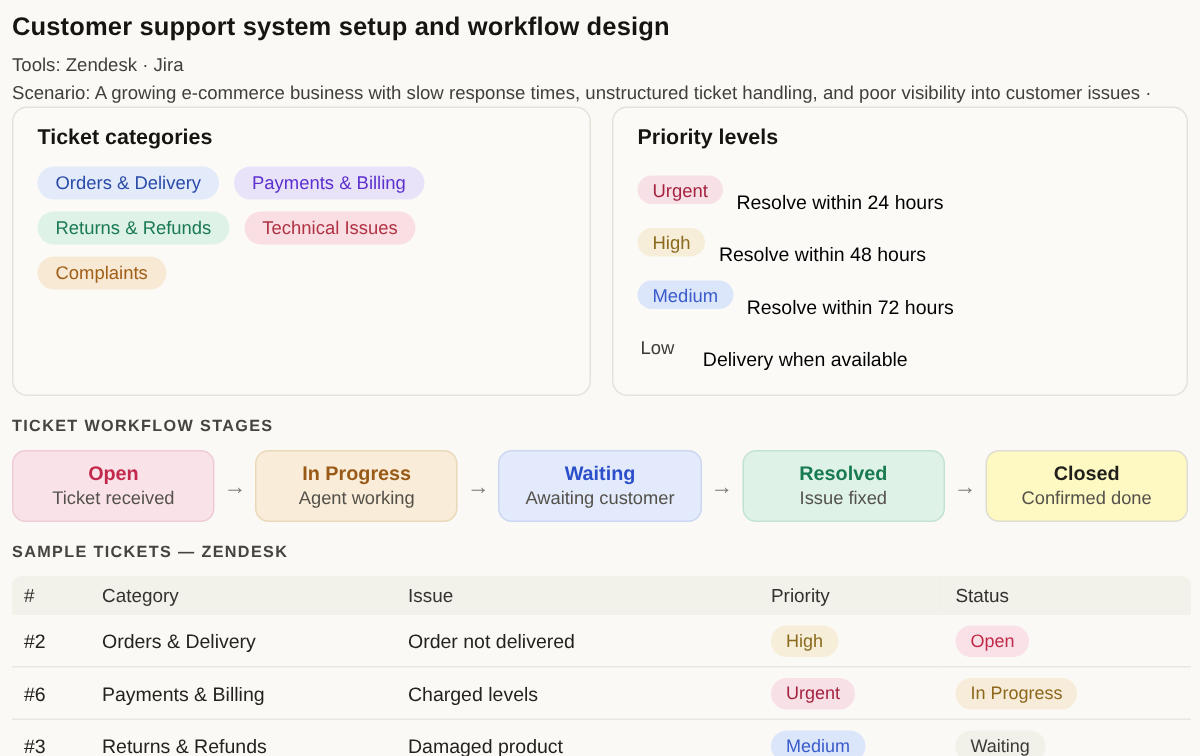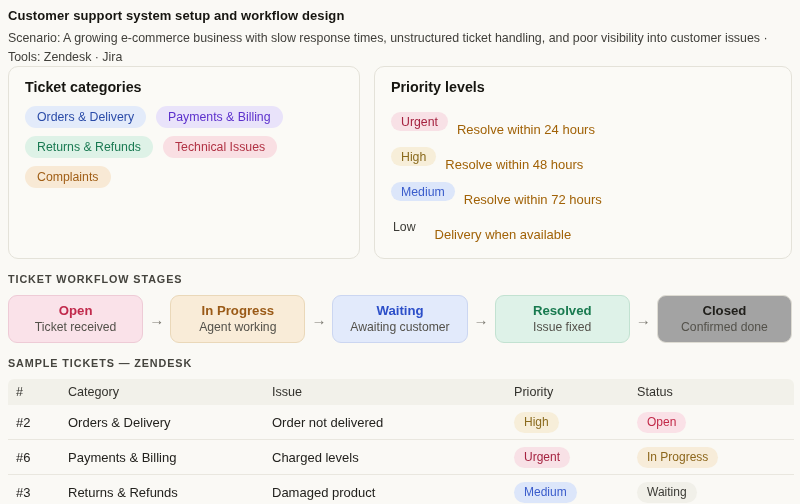--- a/index.html
+++ b/index.html
@@ -6,41 +6,41 @@
   body {
     width:800px; height:504px;
     background:#faf9f5;
     font-family:"Liberation Sans", sans-serif;
     color:#1f1e1a;
     overflow:hidden;
   }
   .wrap { padding:6px 8px 0 8px; box-sizing:border-box; }
 
   .page-title {
-    font-size:13px; font-weight:700; color:#161510;
+    font-size:17px; font-weight:700; color:#161510;
     margin:2px 0 6px 0; letter-spacing:0.1px;
   }
   .page-subtitle {
     font-size:12.4px; line-height:18.5px; color:#403f3a; max-width:788px;
   }
 
   .section-label {
     font-size:10.8px; font-weight:600; letter-spacing:0.9px;
     color:#45443e; text-transform:uppercase;
   }
   .section-label.first { margin:11px 0 9px 0; }
   .section-label.mid   { margin:14px 0 10px 0; }
 
   
   .cards { display:flex; gap:14px; align-items:stretch; }
   .card {
     background:#fbfaf6; border:1px solid #e4e2d9; border-radius:10px;
     padding:12px 16px 12px 16px; box-sizing:border-box;
   }
-  .card-categories { width:352px; }
+  .card-categories { width:386px; }
   .card-priorities { flex:1; }
   .card-title { font-size:14.3px; font-weight:700; color:#161510; margin:0 0 11px 0; }
 
   .pill-row { display:flex; flex-wrap:wrap; gap:8px 10px; max-width:330px; }
   .pill {
     display:inline-block; font-size:12.3px; font-weight:500;
     padding:4px 12px; border-radius:14px; white-space:nowrap;
   }
   .c-blue   { background:#e3ebfa; color:#2a4ba8; }
   .c-purple { background:#e9e3fa; color:#5c30cc; }
@@ -50,40 +50,40 @@
 
   .prio-row { display:flex; align-items:center; margin-bottom:4px; }
   .prio-pill {
     display:inline-block; font-size:12.3px; font-weight:500;
     padding:2.5px 10px; border-radius:12px; white-space:nowrap;
   }
   .p-urgent { background:#f8e1e6; color:#a52340; }
   .p-high   { background:#f7eed9; color:#8a6a1d; }
   .p-medium { background:#dce6fa; color:#3a5ccb; }
   .p-low    { background:transparent; color:#3b3a35; padding-left:2px; }
-  .prio-desc { font-size:13px; color:#a16207; margin-left:9px;margin-top:16px; }
+  .prio-desc { font-size:13px; color:#000000; margin-left:9px;margin-top:16px; }
 
   
   .stages { display:flex; align-items:center; }
   .stage {
     flex:1; border-radius:9px; border:1px solid transparent;
     text-align:center; padding:7px 2px 8px 2px;
   }
   .stage-title { font-size:13.2px; font-weight:700; margin-bottom:2px; }
   .stage-sub { font-size:12.2px; color:#53514a; }
   .stage-arrow { padding:0 6px; color:#7c7a72; font-size:15px; flex:0 0 auto; }
   .s-open       { background:#fae2e9; border-color:#eecbd6; }
   .s-open .stage-title       { color:#c12a4c; }
   .s-inprogress { background:#f9ecd8; border-color:#ead8b9; }
   .s-inprogress .stage-title { color:#9a5a17; }
   .s-waiting    { background:#e2eafb; border-color:#cbd6f1; }
   .s-waiting .stage-title    { color:#2c4fc9; }
   .s-resolved   { background:#def2e8; border-color:#c2e2d1; }
   .s-resolved .stage-title   { color:#187a4f; }
-  .s-closed     { background:#a3a3a3; border-color:#dedcd3; }
+  .s-closed     { background:#fef9c3; border-color:#dedcd3; }
   .s-closed .stage-title     { color:#201f1b; }
 
   
   table.tickets {
     border-collapse:collapse; table-layout:fixed;
     width:786px; margin-left:0px; font-size:13px;
   }
   .tickets thead th {
     background:#f2f1ea; text-align:left; font-weight:400;
     color:#33322d; font-size:12.6px; padding:6px 8px;
@@ -102,22 +102,22 @@
   .t-inprogress { background:#f7ecd9; color:#8d671c; }
   .t-waiting    { background:#f1f0e9; color:#3b3a35; }
 </style>
 </head>
 <body>
 
 <div class="wrap">
 
   <div class="page-title">Customer support system setup and workflow design</div>
   <div class="page-subtitle">
+    <div>Tools: Zendesk · Jira</div>
     <div>Scenario: A growing e-commerce business with slow response times, unstructured ticket handling, and poor visibility into customer issues ·</div>
-    <div>Tools: Zendesk · Jira</div>
   </div>
 
 
   <div class="cards">
     <div class="card card-categories">
       <div class="card-title">Ticket categories</div>
       <div class="pill-row">
         <span class="pill c-blue">Orders &amp; Delivery</span>
         <span class="pill c-purple">Payments &amp; Billing</span>
         <span class="pill c-green">Returns &amp; Refunds</span>

